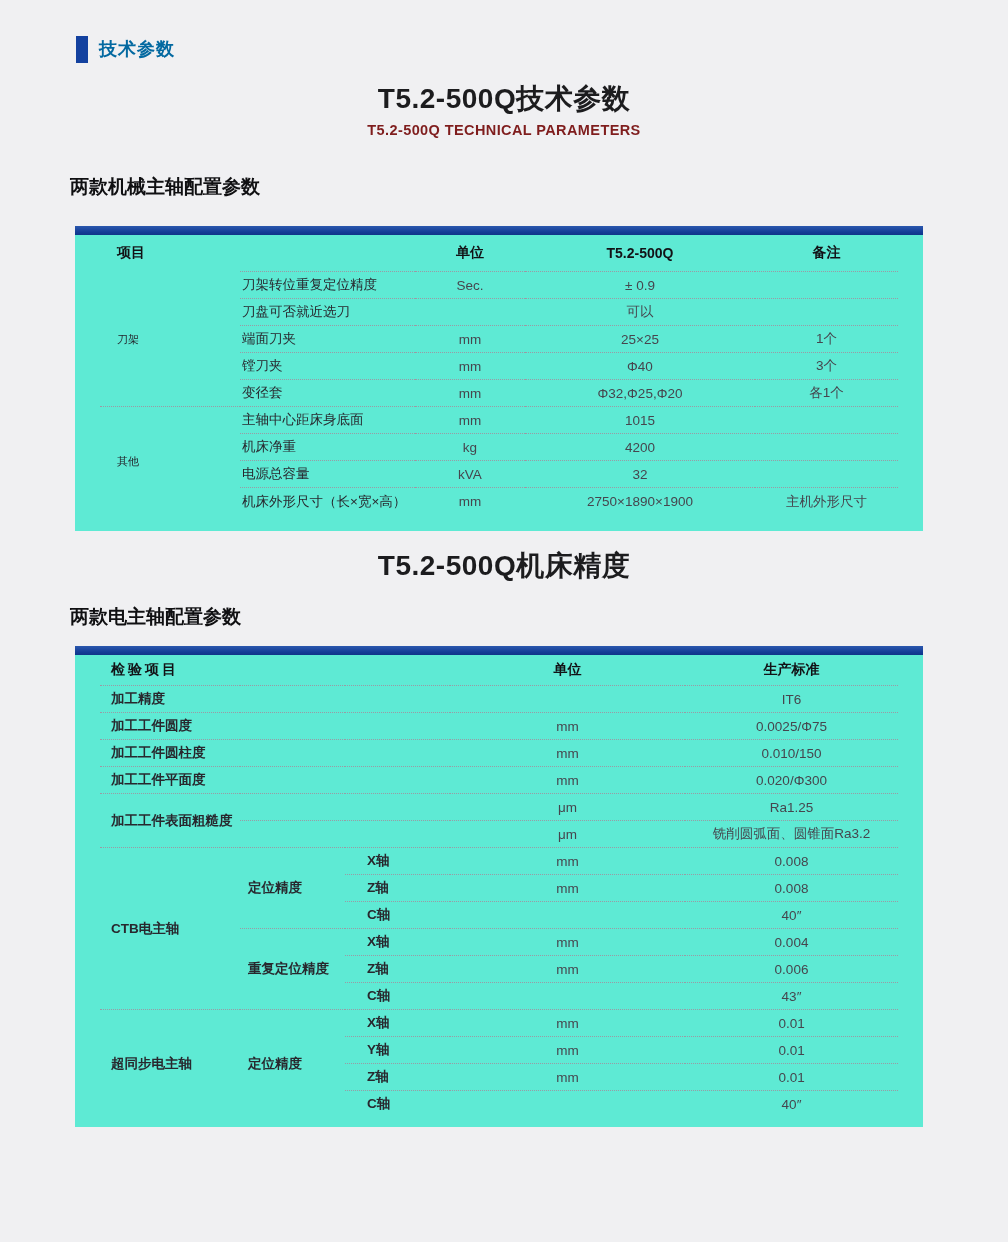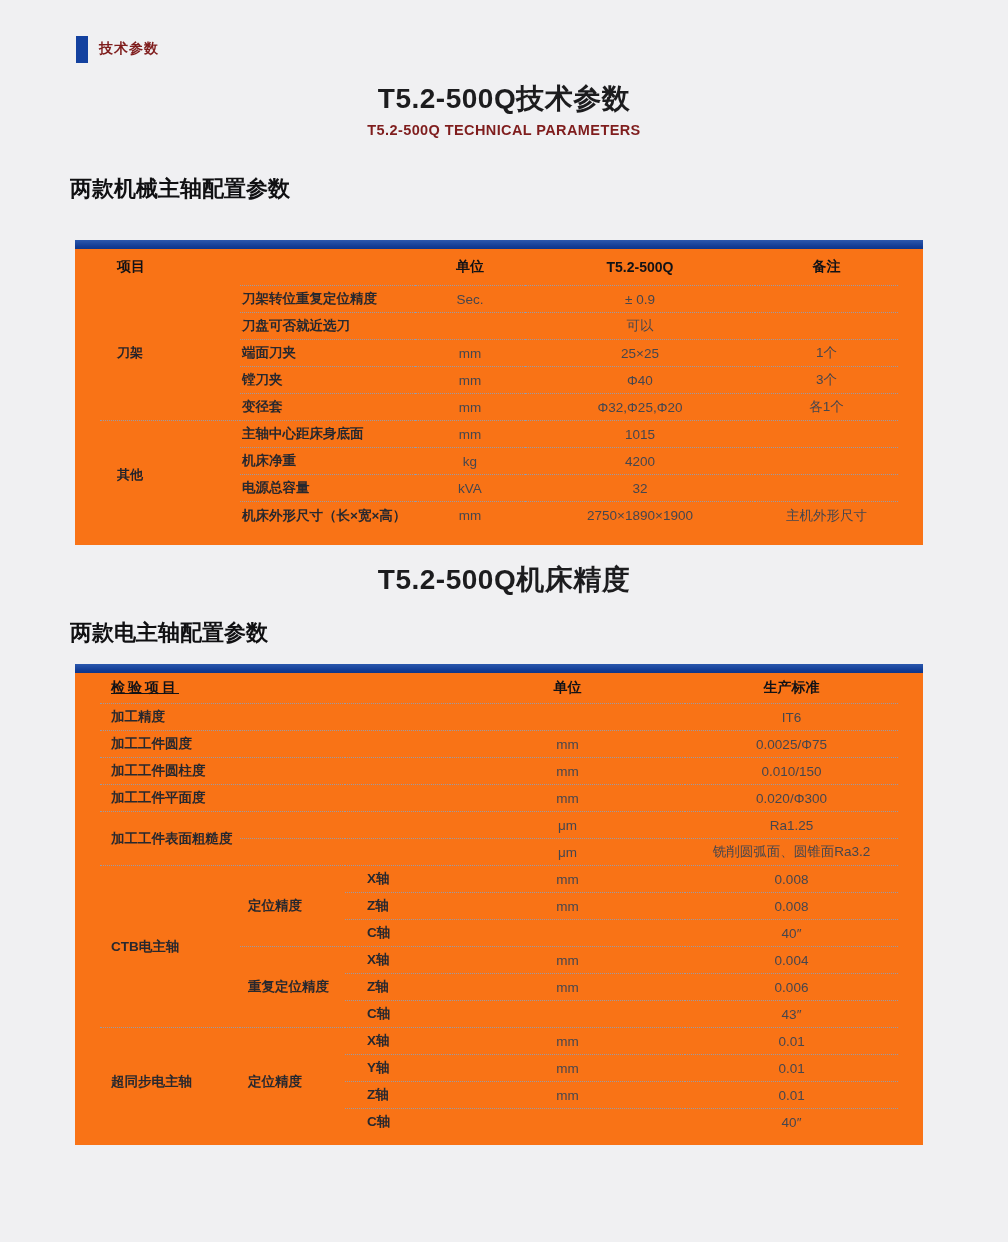--- a/index.html
+++ b/index.html
@@ -8,56 +8,56 @@
     width: 1008px; height: 1242px;
     background: #f0f0f2;
     font-family: "Liberation Sans", "DejaVu Sans", sans-serif;
     color: #222;
   }
   .page { position: relative; width: 1008px; height: 1242px; overflow: hidden; }
 
   
   .badge { display: flex; align-items: center; margin: 34px 0 0 76px; height: 30px; }
   .badge-bar { width: 12px; height: 27px; background: #13419f; margin-right: 11px; flex: 0 0 auto; }
-  .badge-text { font-size: 14px; font-weight: 800; color: #7f1d1d; letter-spacing: 1px; }
+  .badge-text { font-size: 18px; font-weight: 800; color: #0369a1; letter-spacing: 1px; }
 
   
   .big-title {
     margin: 20px 0 0; text-align: center;
     font-size: 28px; line-height: 1.1; font-weight: 800;
     color: #1c1c1e; letter-spacing: 0.5px;
   }
   .big-title.second { }
   .sub-title {
     margin-top: 7px; text-align: center;
     font-size: 14.5px; font-weight: 700; color: #7f1d1d; letter-spacing: 0.4px;
   }
-  .caption { margin: 36px 0 0 70px; font-size: 22px; font-weight: 600; color: #101012; }
+  .caption { margin: 36px 0 0 70px; font-size: 19px; font-weight: 600; color: #101012; }
   .caption.second { margin-top: 22px; }
 
   
-  .card { margin: 36px 0 0 75px; width: 848px; background: #f97316; }
+  .card { margin: 26px 0 0 75px; width: 848px; background: #5eead4; }
   .card.second { margin-top: 16px; }
   .card-topbar { height: 9px; background: linear-gradient(180deg, #2b58ae 0%, #123c95 70%, #0f3588 100%); }
   .card-inner { padding: 0 25px 16px 25px; }
   .card.second .card-inner { padding-bottom: 9px; }
 
   table { border-collapse: collapse; table-layout: fixed; width: 798px; }
   td { height: 27px; padding: 0; font-size: 13.5px; color: #46464e; vertical-align: middle; }
   tr.thead td { height: 37px; font-weight: 800; color: #121216; font-size: 14px; }
   .t2 tr.thead td { height: 31px; }
   .center { text-align: center; }
   .bt { border-top: 1px dotted #9a9aa4; }
   .gcell { padding-left: 17px; }
-  .glabel { font-weight: 700; color: #23232a; font-size: 13px; }
-  .item { font-weight: 700; color: #28282e; padding-left: 2px; }
+  .glabel { font-weight: 400; color: #23232a; font-size: 11px; }
+  .item { font-weight: 400; color: #28282e; padding-left: 2px; }
   .rlabel { font-weight: 600; color: #28282e; padding-left: 11px; }
   .axis { font-weight: 600; color: #28282e; padding-left: 22px; }
   .g2 { font-weight: 600; color: #28282e; padding-left: 8px; }
-  .sp { letter-spacing: 3px; text-decoration: underline; }
+  .sp { letter-spacing: 3px; }
 </style>
 </head>
 <body>
 
 <div class="page">
 
   <div class="badge">
     <span class="badge-bar"></span>
     <span class="badge-text">技术参数</span>
   </div>

